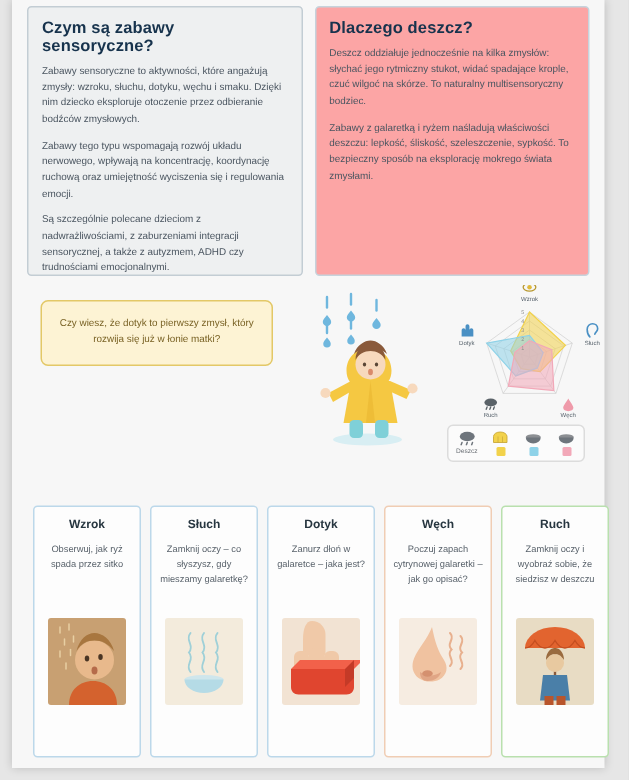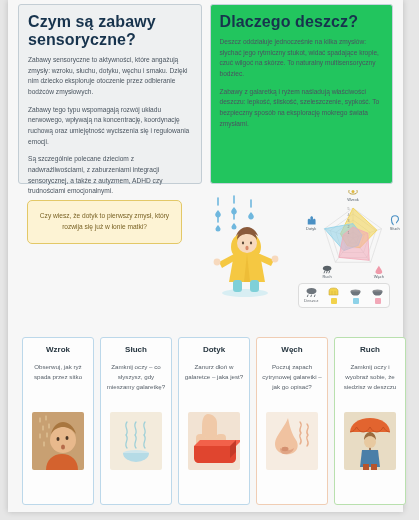--- a/index.html
+++ b/index.html
@@ -15,23 +15,23 @@
   }
   
   .panels{
     position:absolute;left:10px;top:4px;width:375px;height:180px;
     display:flex;gap:8px;
   }
   .panel{
     flex:1;background:#eef0f1;border:1px solid #c3cdd4;border-radius:3px;
     padding:8px 9px 6px 9px;box-sizing:border-box;
   }
-  .panel.right{background:#22c55e;border-color:#c6d3dc;}
+  .panel.right{background:#fca5a5;border-color:#c6d3dc;}
   .panel h2{
-    margin:0 0 6px 0;font-size:16px;color:#17334d;font-weight:bold;
+    margin:0 0 6px 0;font-size:11px;color:#17334d;font-weight:bold;
     letter-spacing:.1px;
   }
   .panel p{
     margin:0 0 7px 0;font-size:6.6px;line-height:1.62;color:#4a5560;
     text-align:left;
   }
   .panel p:last-child{margin-bottom:0;}
 
   
   .middle{

